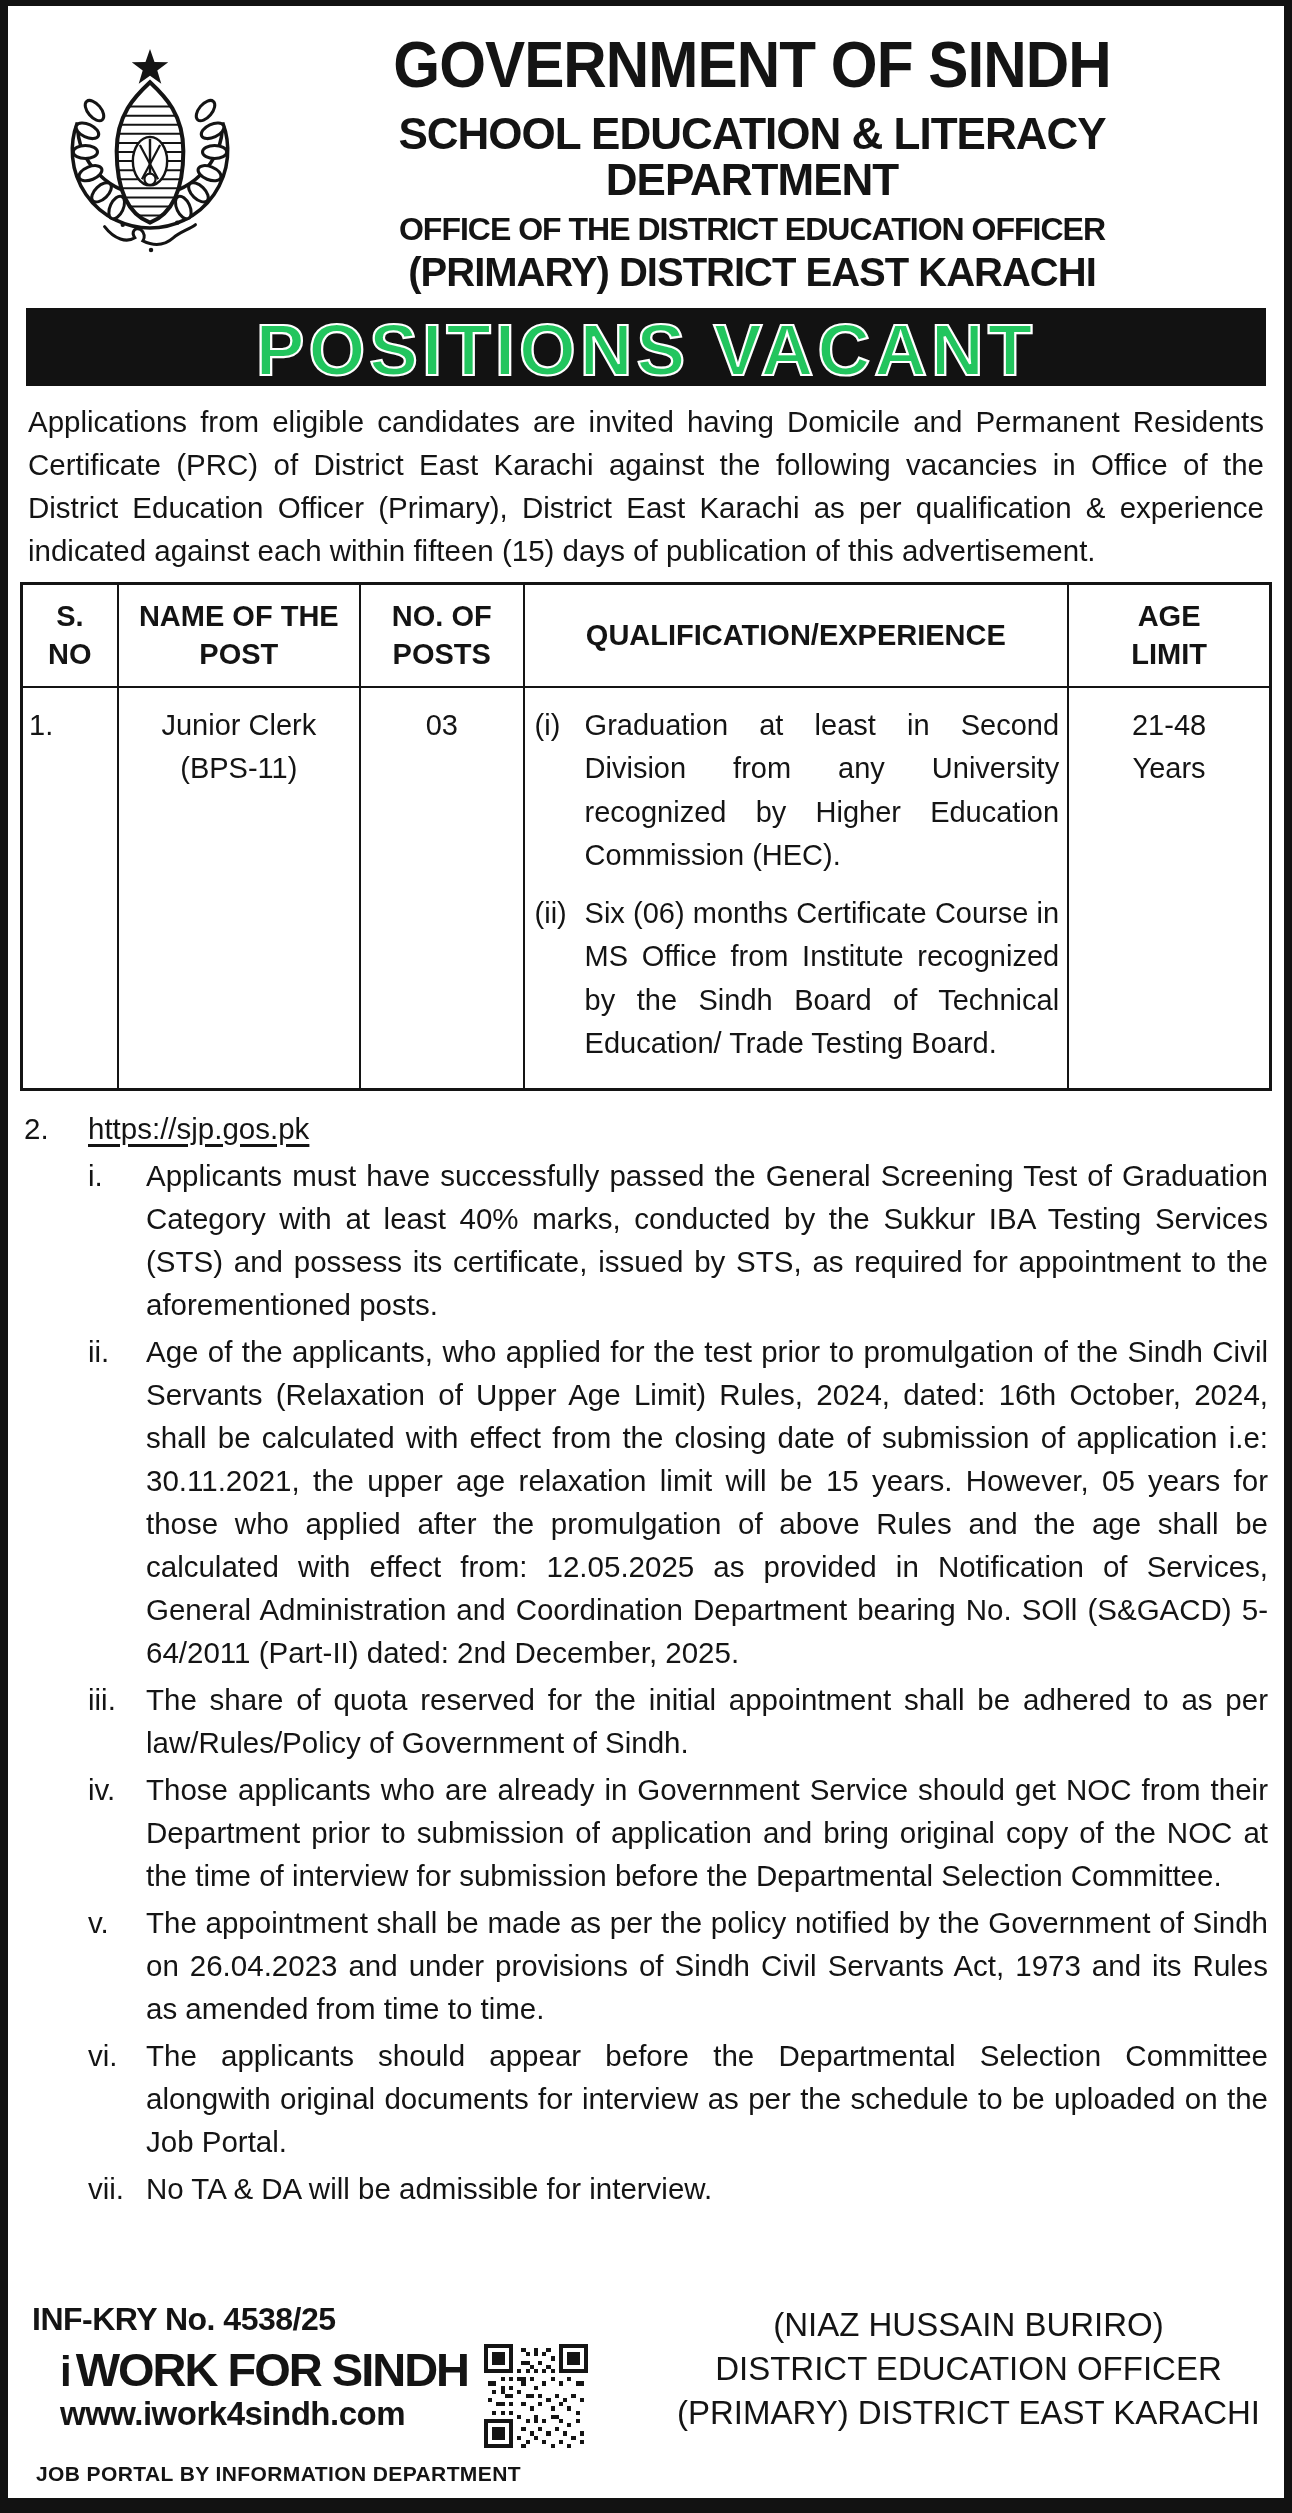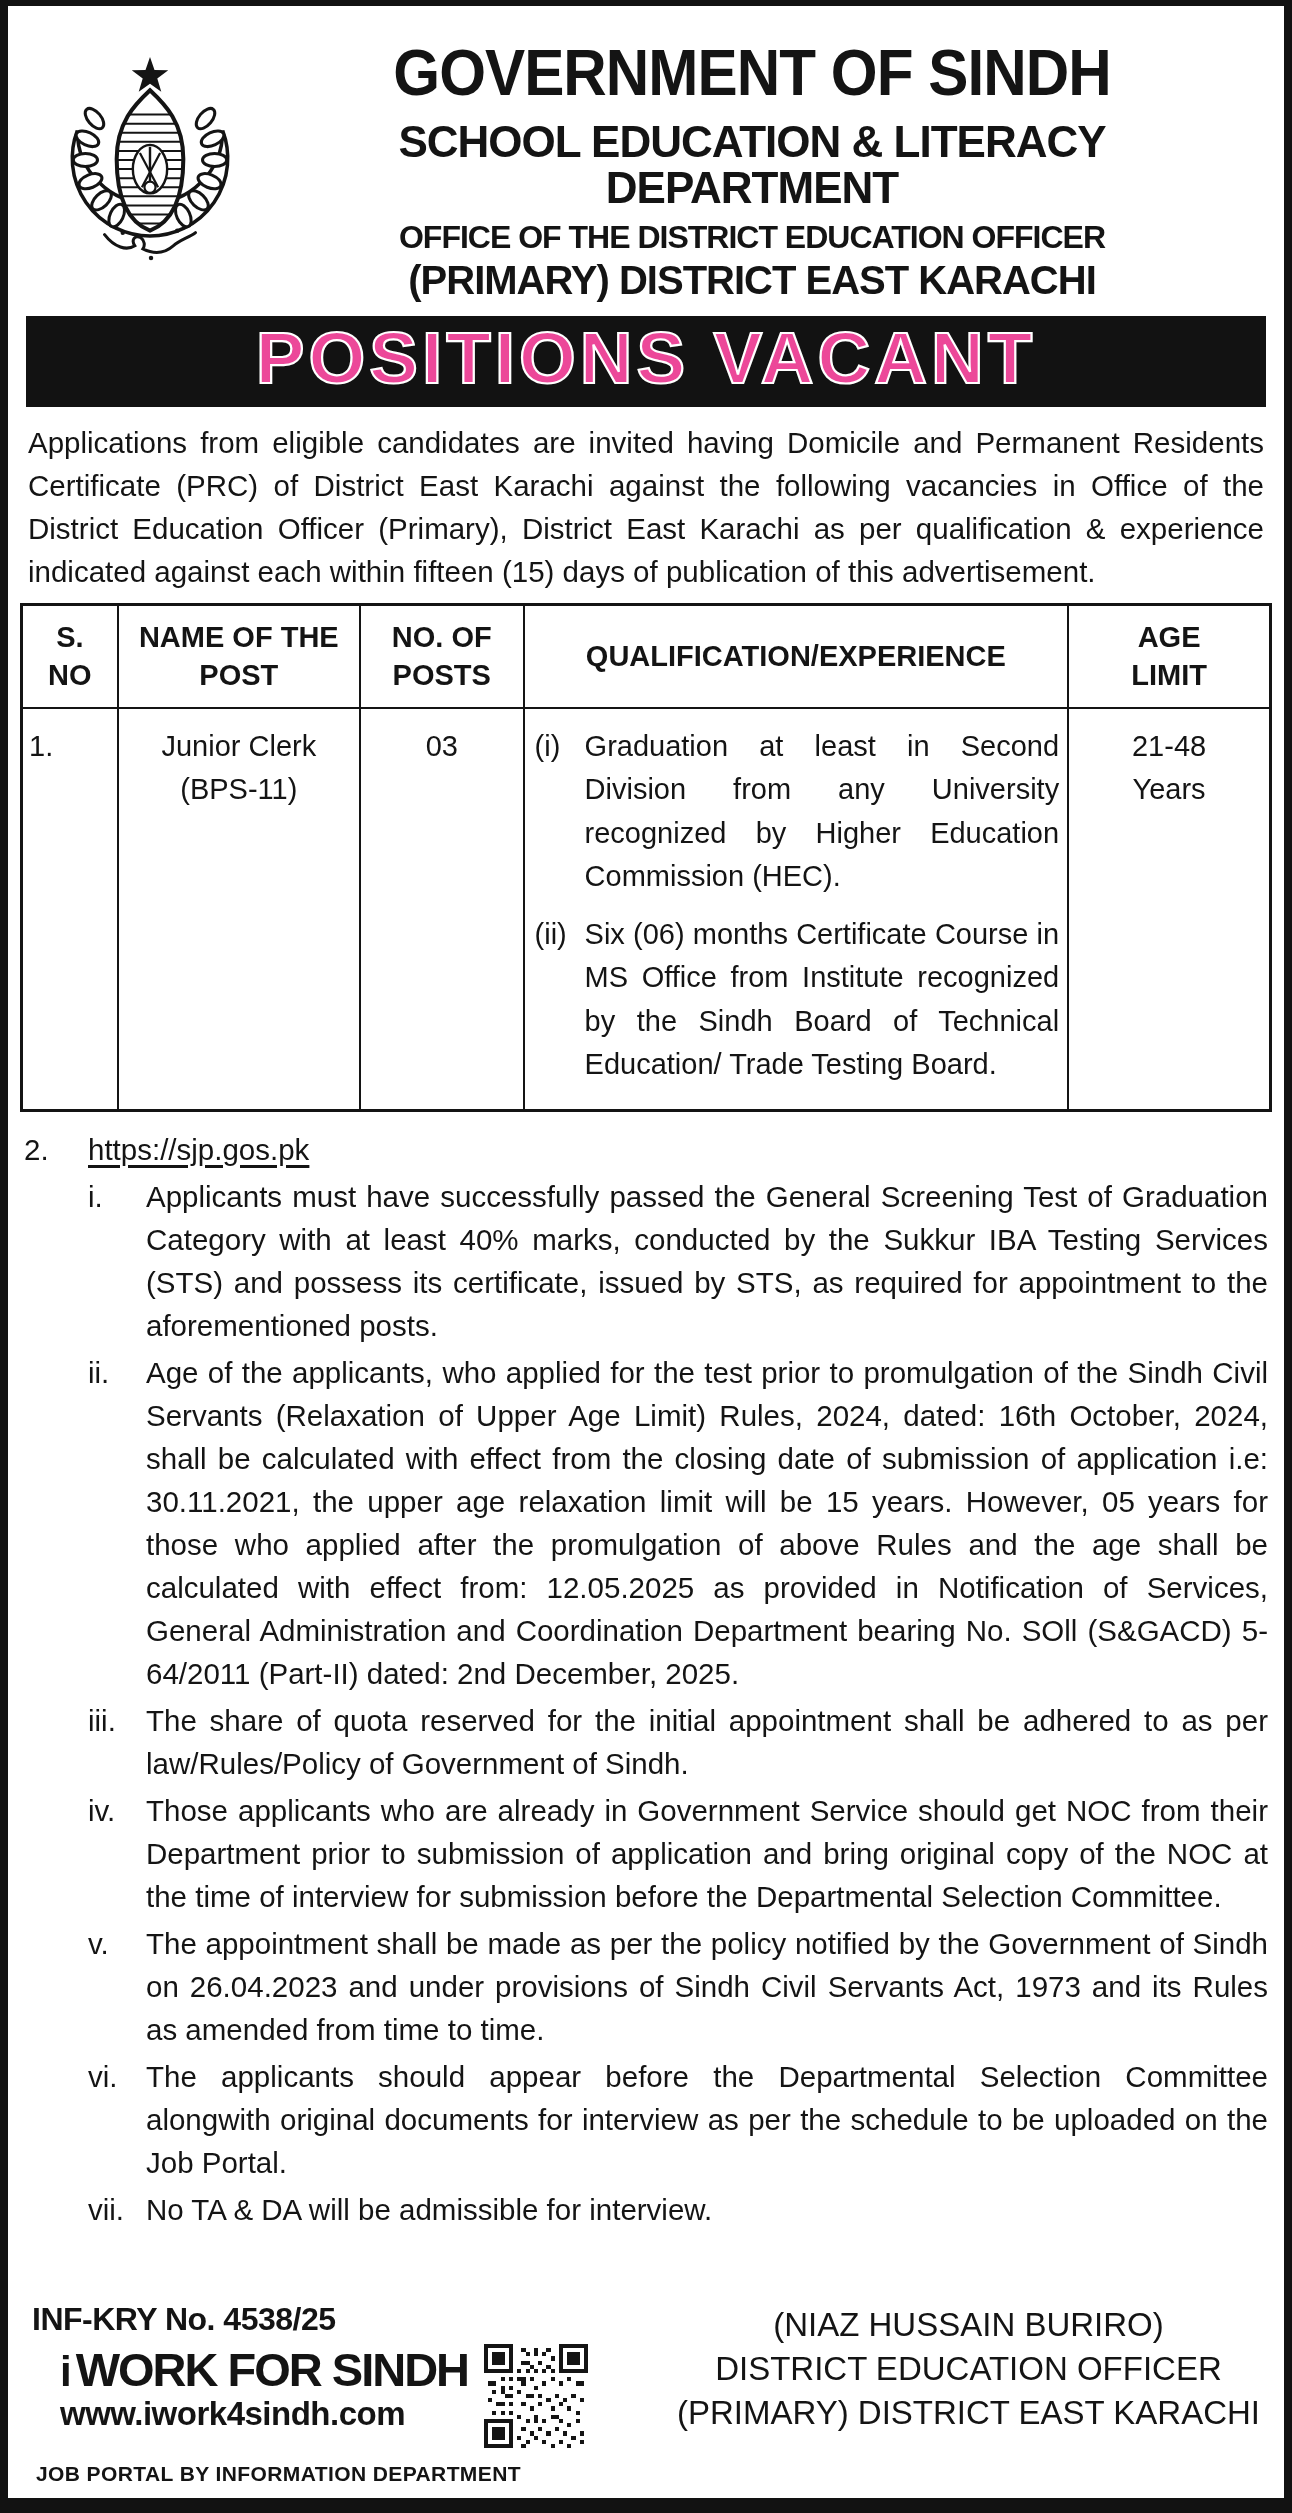--- a/index.html
+++ b/index.html
@@ -7,34 +7,34 @@
   body { font-family:"Liberation Sans", sans-serif; color:#141414; }
   .page {
     position:relative;
     width:1292px; height:2513px;
     margin:0 auto;
     background:#ffffff;
     border:solid #121212;
     border-width:6px 8px 15px 8px;
     overflow:hidden;
   }
-  .content { padding:16px 12px; }
+  .content { padding:8px 12px; }
 
   
   .header { position:relative; padding:18px 20px 0 232px; text-align:center; }
   .emblem { position:absolute; left:44px; top:34px; }
   .h-title   { font-size:64px; font-weight:bold; letter-spacing:-1px; line-height:1.05; transform:scaleX(.94); transform-origin:center; }
   .h-dept    { font-size:44px; font-weight:bold; letter-spacing:-1px; margin-top:12px; line-height:1.05; }
   .h-office1 { font-size:32px; font-weight:bold; letter-spacing:-1px; margin-top:9px;  line-height:1.05; }
   .h-office2 { font-size:40px; font-weight:bold; letter-spacing:-1px; margin-top:5px;  line-height:1.05; }
 
   
   .banner {
-    margin:15px 6px 0 6px; height:91px;
-    background:#121212; color:#ec4899;
+    margin:15px 6px 0 6px; height:78px;
+    background:#121212; color:#22c55e;
     text-align:center; line-height:84px;
     font-size:73px; font-weight:bold; letter-spacing:4px;
     -webkit-text-stroke:2.2px #ffffff;
   }
 
   
   .intro { margin:14px 8px 0 8px; font-size:29.5px; line-height:43px; text-align:justify; }
 
   
   table.vac { width:100%; margin-top:10px; border-collapse:collapse; border:3px solid #141414; }

